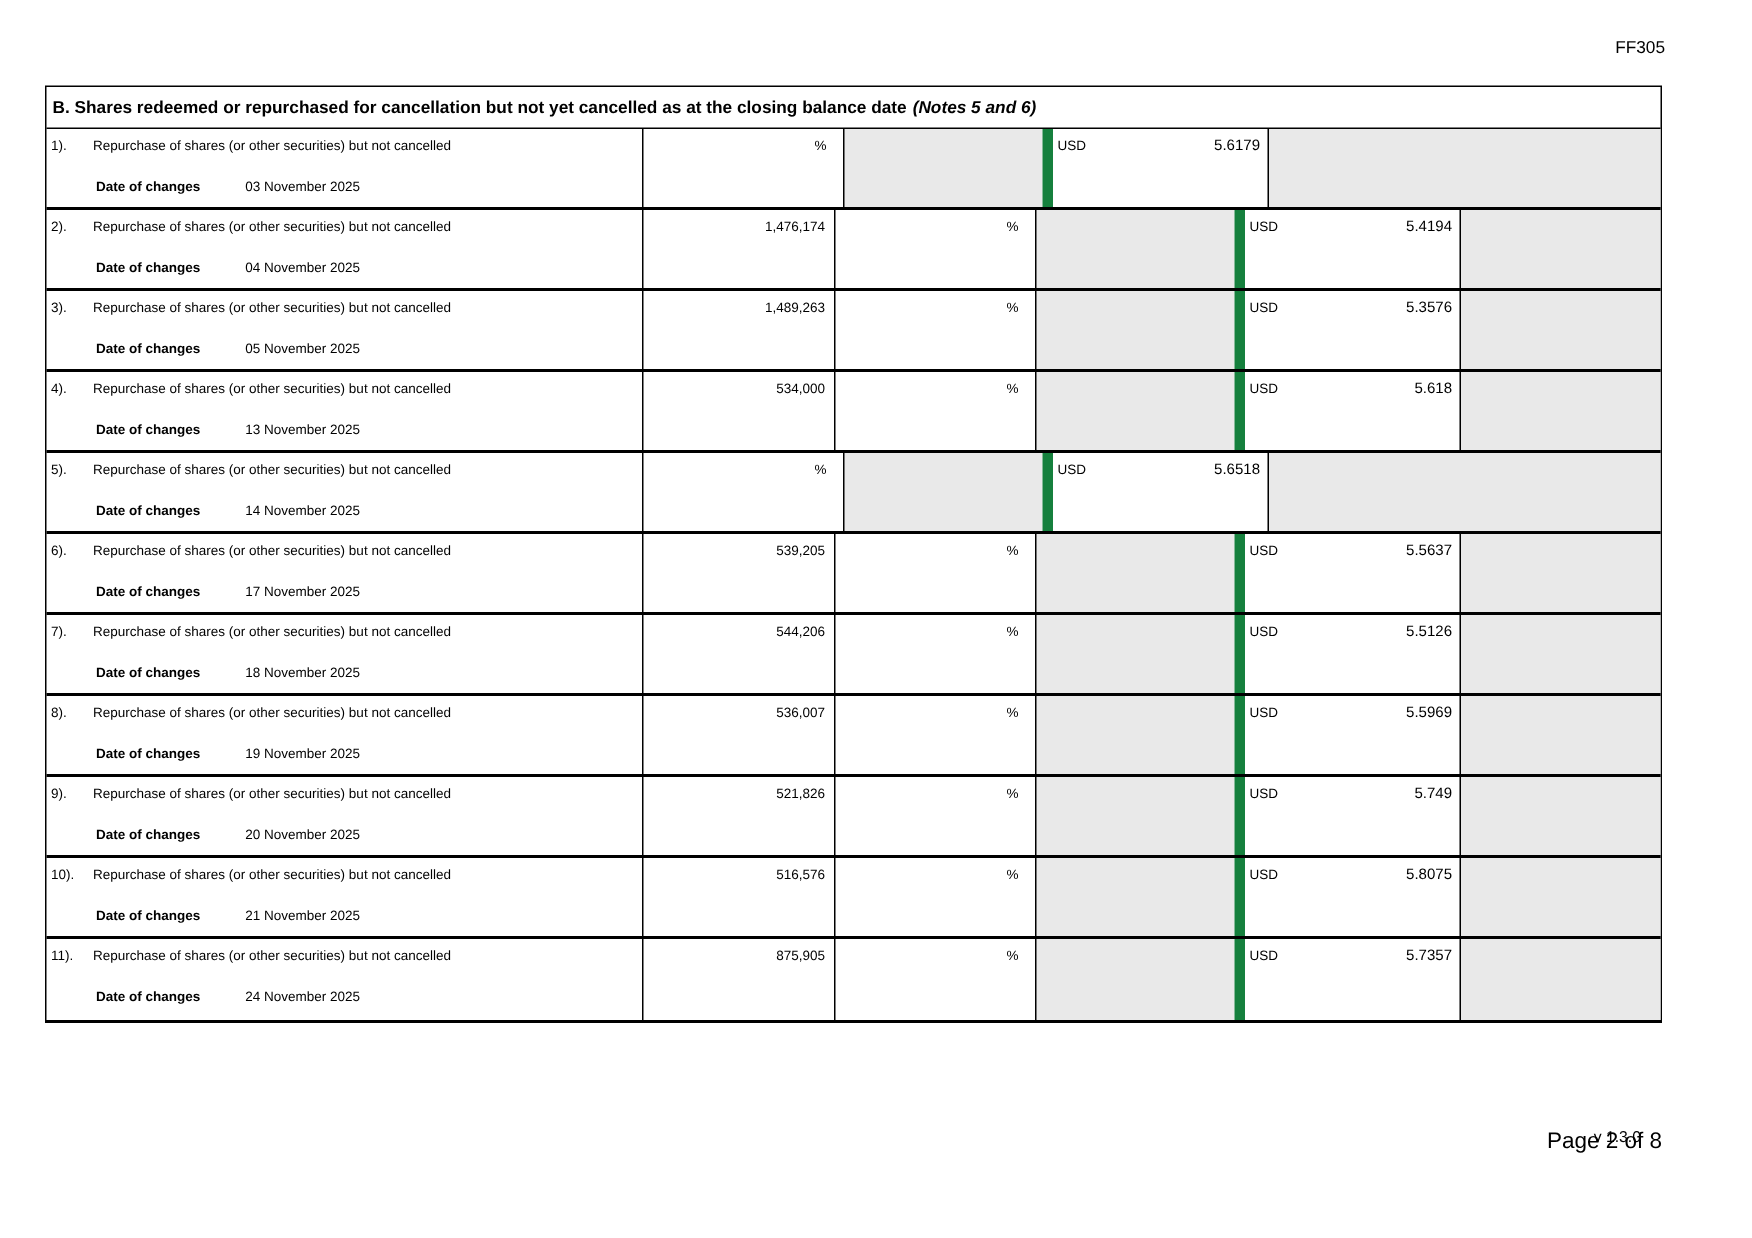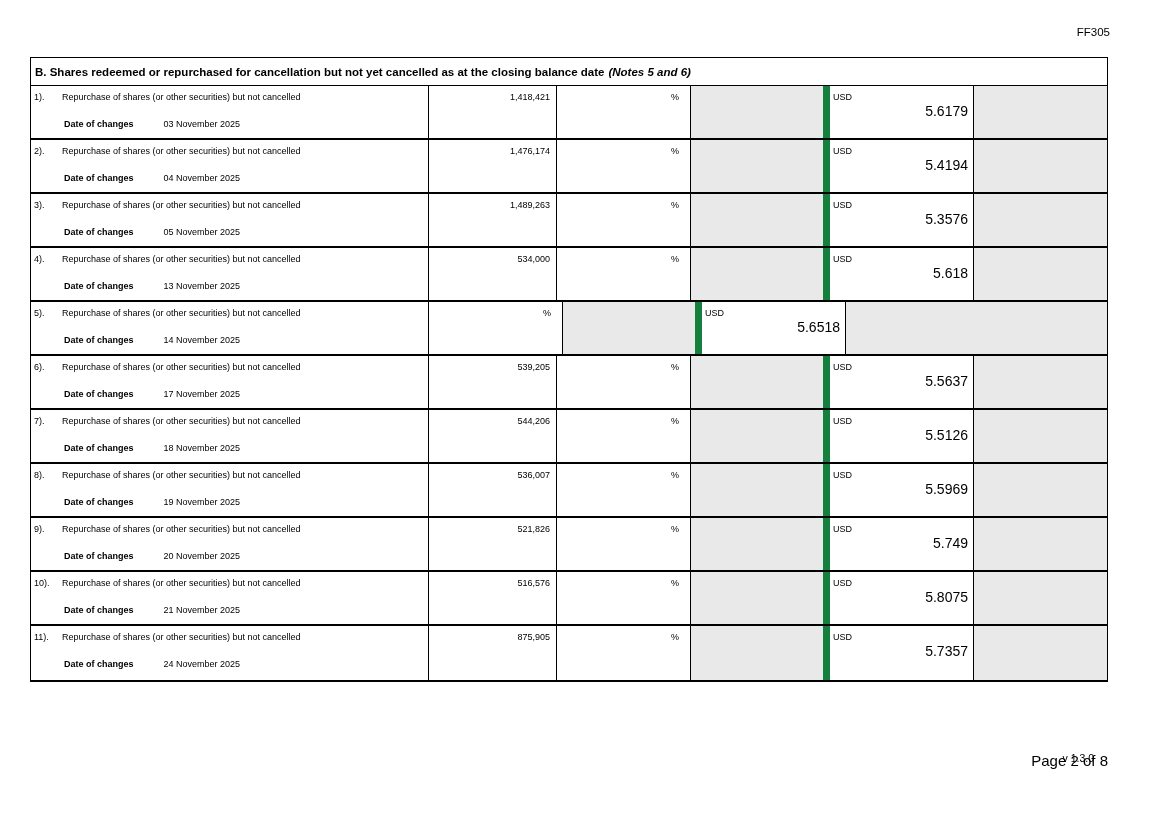--- a/index.html
+++ b/index.html
@@ -73,22 +73,21 @@
   .pct-sign {
     position: absolute; right: 11px; top: 6px;
     font-size: 9px;
   }
   .currency-code {
     position: absolute; left: 3px; top: 6px;
     font-size: 9px;
   }
   .price-val {
     position: absolute; right: 5px; top: 6px;
-    font-size: 14px;
-    margin-top: 11px;
+    font-size: 10px;
   }
   .page-indicator {
     position: absolute;
     top: 752px; left: 30px; width: 1078px;
     text-align: right;
     font-size: 15px;
   }
   .version {
     position: absolute;
     top: 752px; right: 74px;
@@ -112,23 +111,20 @@
     <div id="rows-container">
   <div class="t-row">
     <div class="cell c1">
       <span class="row-num">1).</span>
       <span class="row-label">Repurchase of shares (or other securities) but not cancelled</span>
       <span class="date-line">
         <span class="date-label">Date of changes</span>
         <span class="date-value">03 November 2025</span>
       </span>
     </div>
-    <div class="cell c2">
-      <span class="shares-val">1,418,421</span>
-    </div>
     <div class="cell c3">
       <span class="pct-sign">%</span>
     </div>
     <div class="cell c4"></div>
     <div class="cell c5">
       <span class="currency-code">USD</span>
       <span class="price-val">5.6179</span>
     </div>
     <div class="cell c6"></div>
   </div>

